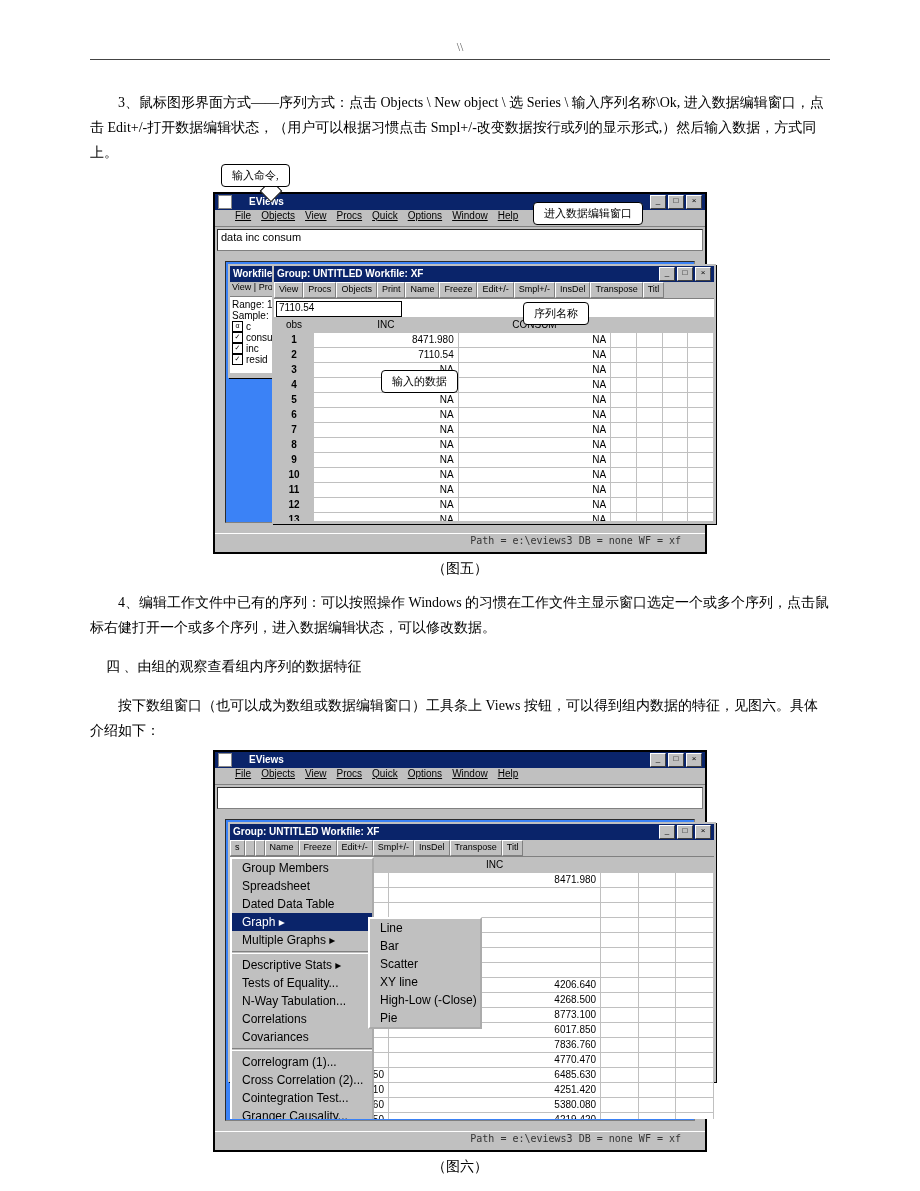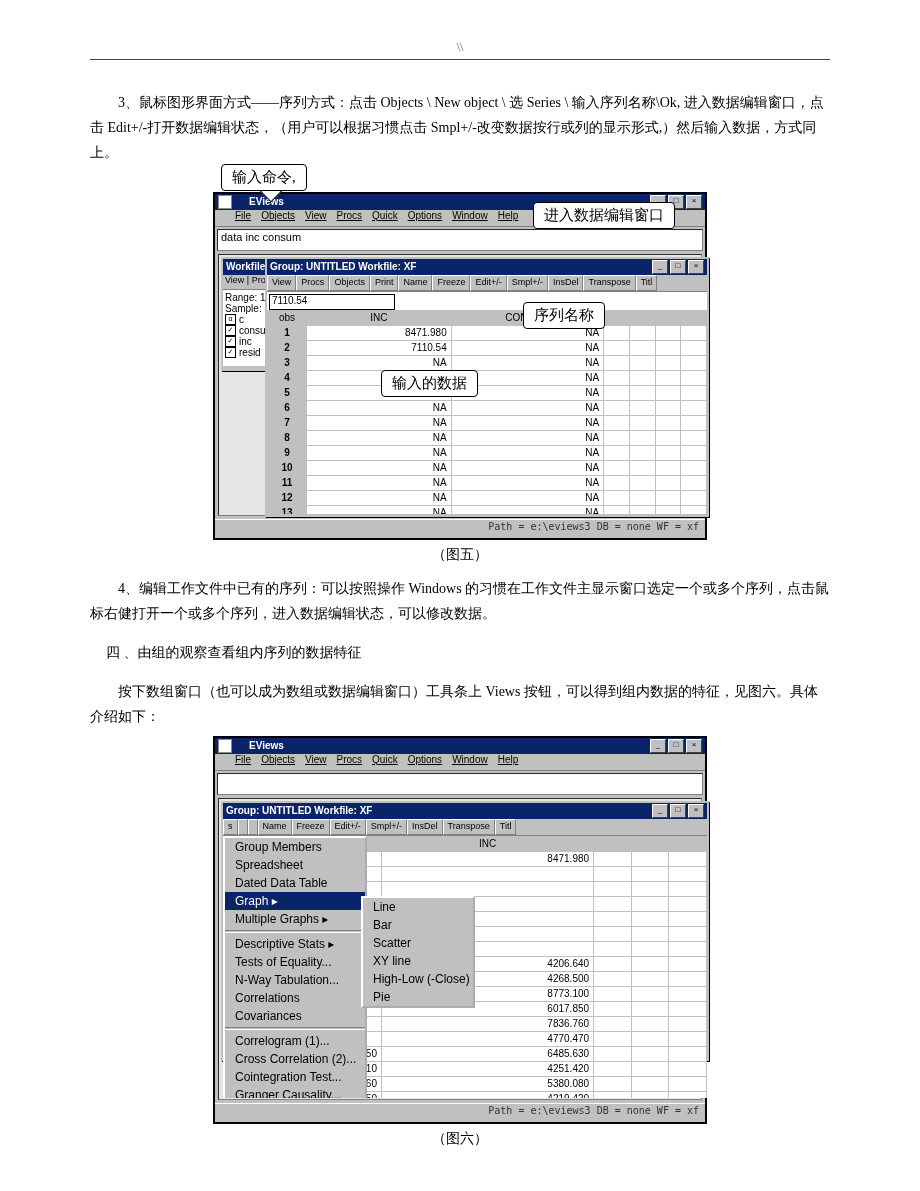--- a/index.html
+++ b/index.html
@@ -14,41 +14,41 @@
   .win{width:490px;background:#c0c0c0;border:2px solid #000;font-family:"MS Sans Serif",Arial,sans-serif;font-size:10px;color:#000}
   .tbar{height:16px;background:linear-gradient(#0a246a,#0a246a);display:flex;align-items:center;padding:0 3px;justify-content:space-between}
   .tbar-l{display:flex;align-items:center;gap:17px}
   .ticon{width:12px;height:12px;background:#fff;border:1px solid #888}
   .ttxt{color:#fff;font-weight:bold}
   .wbtns{display:flex;gap:2px}
   .wbtn{width:14px;height:12px;background:#c0c0c0;border:1px solid #fff;border-right-color:#404040;border-bottom-color:#404040;font-size:8px;text-align:center;line-height:10px}
   .menubar{height:16px;background:#c0c0c0;padding:0 20px;display:flex;gap:10px;border-bottom:1px solid #808080}
   .menubar span{text-decoration:underline}
   .cmdline{height:18px;background:#fff;border:1px inset #808080;margin:2px;padding:1px 3px;font-size:11px}
-  .mdi{position:relative;height:260px;background:#e5e5e5;margin:3px;border:1px inset #808080}
-  .status{height:16px;border-top:1px solid #fff;display:flex;justify-content:flex-end;padding:1px 6px;font-family:monospace;color:#333}
+  .mdi{position:relative;height:260px;background:#3b82f6;margin:10px;border:1px inset #808080}
+  .status{height:16px;border-top:1px solid #fff;display:flex;justify-content:flex-end;padding:1px 24px;font-family:monospace;color:#333}
 
   
   .inner{position:absolute;background:#c0c0c0;border:2px solid #c0c0c0;box-shadow:1px 1px 0 #000}
   .inner .tbar{background:#0a246a}
   .wf{left:2px;top:2px;width:180px;height:110px}
   .wf .body{background:#fff;font-size:10px;padding:2px;height:72px;overflow:hidden}
   .wf-tools{height:14px;background:#c0c0c0;border-bottom:1px solid #808080;font-size:9px;padding:0 2px;white-space:nowrap;overflow:hidden}
   .grp{left:46px;top:2px;width:440px;height:256px}
   .gtools{display:flex;height:16px;background:#c0c0c0;border-bottom:1px solid #808080;overflow:hidden}
   .gtools div{border:1px solid #fff;border-right-color:#808080;border-bottom-color:#808080;padding:1px 4px;font-size:9px;white-space:nowrap}
   .sheet{background:#fff;height:222px;overflow:hidden;position:relative}
   .editbox{position:absolute;left:2px;top:2px;width:120px;height:14px;border:1px solid #000;background:#fff;padding:0 2px;font-size:10px}
   table.grid{border-collapse:collapse;width:100%;margin-top:18px}
   table.grid td,table.grid th{border:1px solid #c0c0c0;height:14px;font-size:10px;padding:0 4px;text-align:right}
   table.grid th{background:#c0c0c0;text-align:center;font-weight:normal}
   table.grid td.rowhdr{background:#c0c0c0;text-align:center;font-weight:bold;width:30px}
 
   
-  .callout{position:absolute;background:#fff;border:1px solid #000;border-radius:4px;padding:3px 10px;font-family:"SimSun",serif;font-size:15px;white-space:nowrap;z-index:50}
+  .callout{position:absolute;background:#fff;border:1px solid #000;border-radius:4px;padding:3px 10px;font-family:"SimSun",serif;font-size:11px;white-space:nowrap;z-index:50}
   .pointer{position:absolute;background:#fff;border:1px solid #000;width:14px;height:14px;transform:rotate(45deg);z-index:49}
 
   
   .ctxmenu{position:absolute;background:#c0c0c0;border:2px outset #fff;font-size:12px;z-index:30}
   .ctxmenu .mi{padding:2px 16px 2px 10px;white-space:nowrap}
   .ctxmenu .mi.sel{background:#0a246a;color:#fff}
   .ctxmenu .sep{height:1px;border-top:1px solid #808080;border-bottom:1px solid #fff;margin:2px 0}
   .submenu{left:138px;top:60px;width:110px}
   .fig6 .grp{left:2px;top:2px;width:484px}
   .fig6 .mdi{height:300px}

